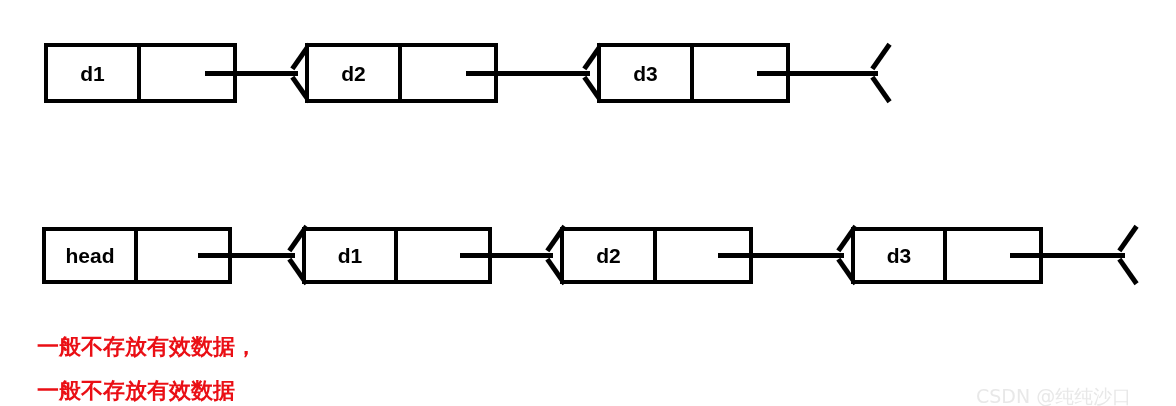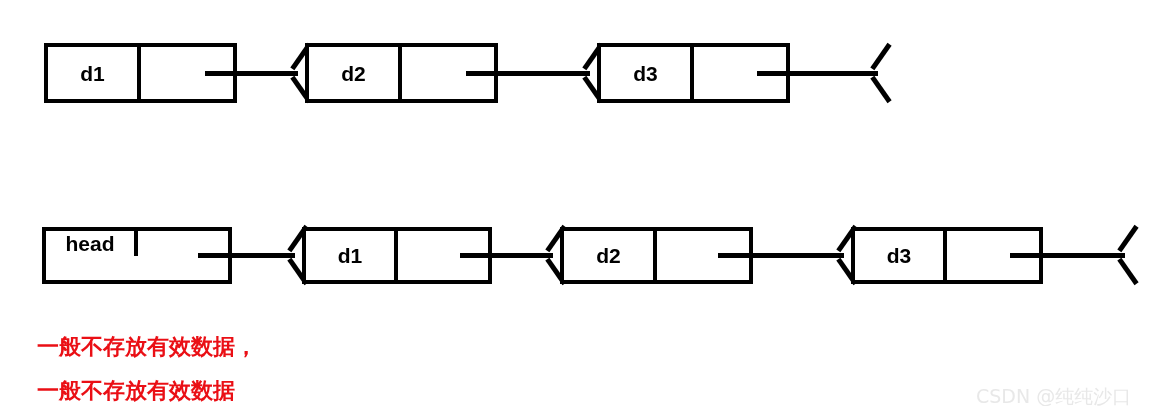--- a/index.html
+++ b/index.html
@@ -136,21 +136,21 @@
     </div>
     <div class="cell-ptr"></div>
   </div>
 
   <div class="arrow" style="left:757px; top:61px;">
     <div class="shaft" style="width:121px;"></div>
     <div class="head-up" style="left:121px; transform:rotate(35deg);"></div>
     <div class="head-dn" style="left:121px; transform:rotate(-35deg);"></div>
   </div>
 
-  <div class="node" style="left:42px; top:215px; width:190px; height:57px;flex-direction:column;">
+  <div class="node" style="left:42px; top:215px; width:190px; height:57px;">
     <div class="cell-data" style="width:92px;">
       <span class="node-label">head</span>
     </div>
     <div class="cell-ptr"></div>
   </div>
 
   <div class="arrow" style="left:198px; top:243px;">
     <div class="shaft" style="width:97px;"></div>
     <div class="head-up" style="left:97px; transform:rotate(35deg);"></div>
     <div class="head-dn" style="left:97px; transform:rotate(-35deg);"></div>

